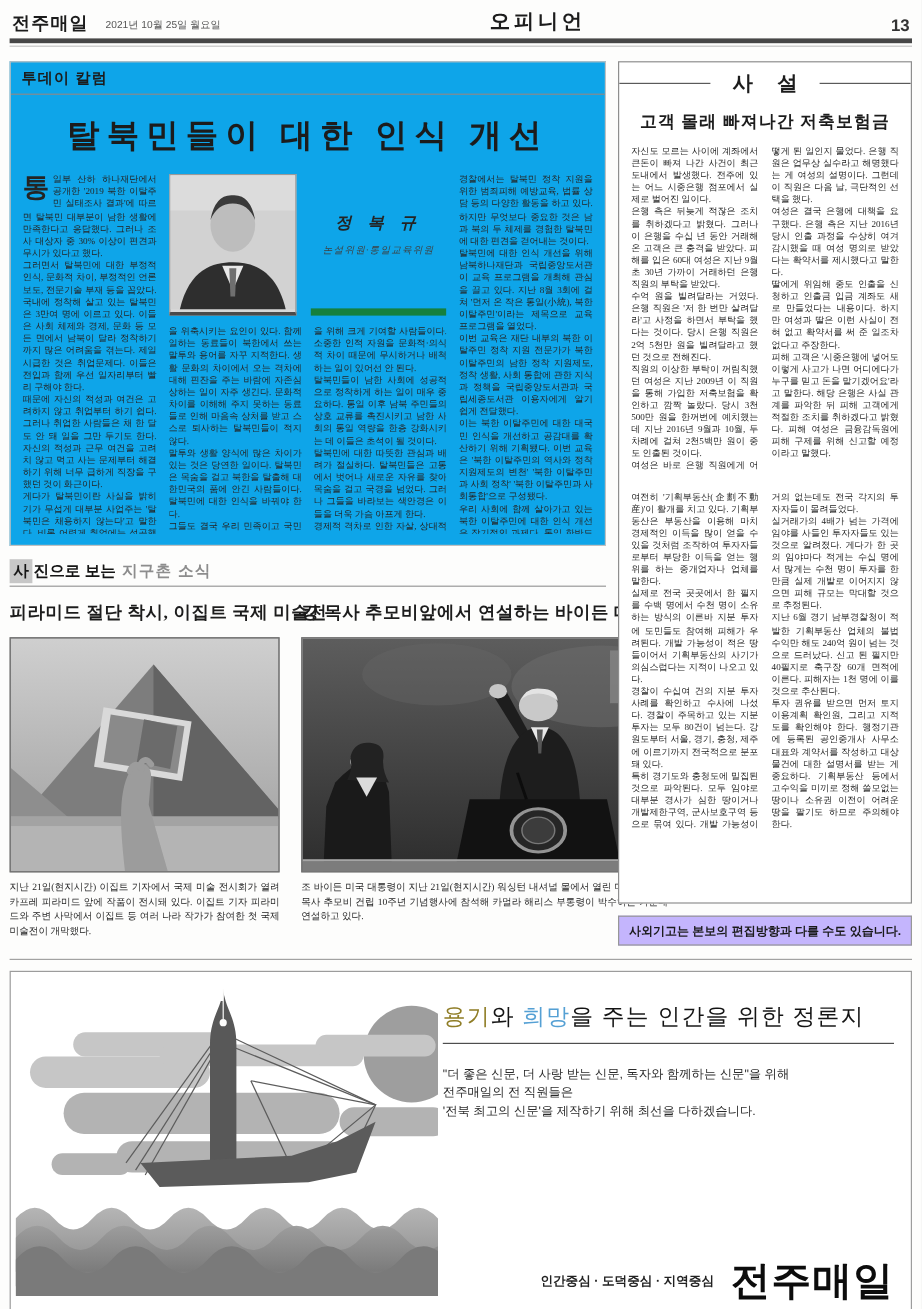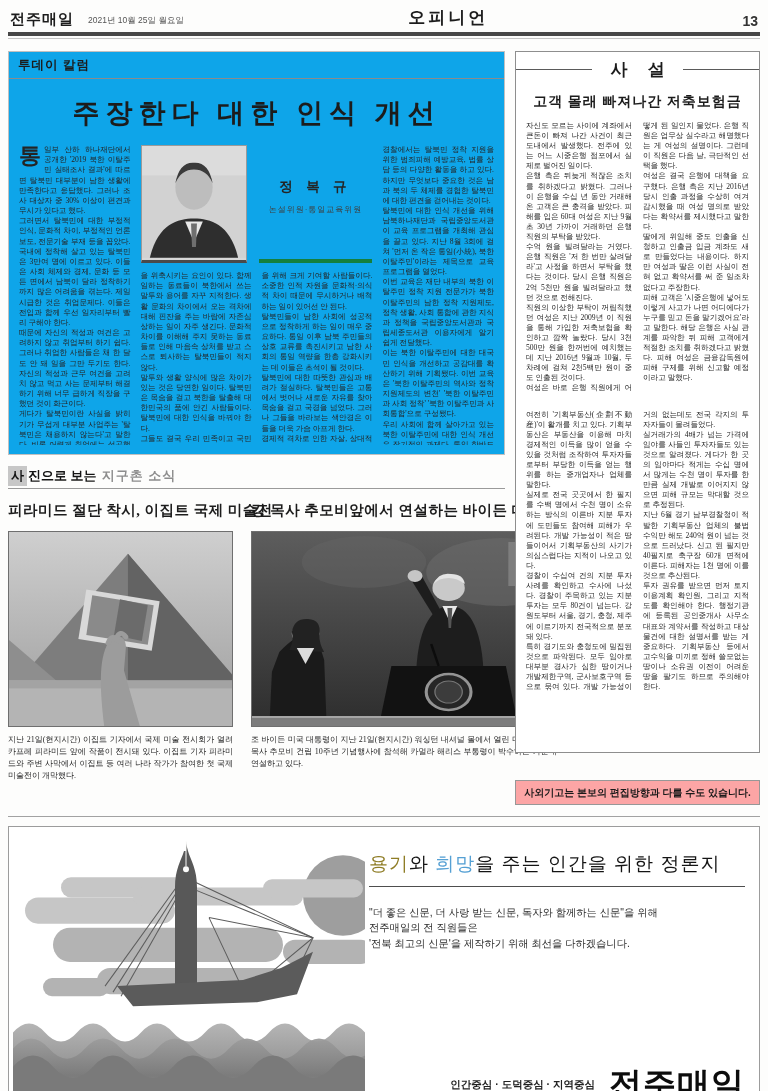--- a/index.html
+++ b/index.html
@@ -25,21 +25,21 @@
   .today-box { border:1px solid #c0c0c0; height:404px; overflow:hidden; background:#0ea5e9; }
   .tc-label-row { padding:5px 9px 4px; border-bottom:1px solid #8b8b8b; font:bold 12.5px "Liberation Sans",sans-serif; letter-spacing:1px; }
   .tc-title { text-align:center; font-weight:bold; font-size:27px; letter-spacing:6px; margin:16px 0 14px; }
   .tc-body { display:flex; gap:10px; padding:0 10px; font-size:7.6px; line-height:1.34; text-align:justify; color:#242424; height:300px; overflow:hidden; }
   .tc-col { flex:1; overflow:hidden; }
   .tc-text { white-space:pre-line; }
   .dropcap { float:left; font-size:22px; font-weight:bold; line-height:0.95; padding:1px 3px 0 0; }
   .tc-mid { flex:2.08; display:flex; flex-direction:column; overflow:hidden; }
   .photo-row { display:flex; gap:12px; align-items:stretch; margin-bottom:8px; height:118px; flex:none; }
   .portrait-frame { width:106px; border:1px solid #9a9a9a; border-bottom:3px solid #4a4a4a; background:#d8d8d8; }
-  .byline-block { flex:1; text-align:center; border-bottom:4px solid #15803d; display:flex; flex-direction:column; justify-content:center; gap:9px; padding-bottom:10px; }
+  .byline-block { flex:1; text-align:center; border-bottom:6px solid #15803d; display:flex; flex-direction:column; justify-content:center; gap:9px; padding-bottom:10px;font-style:italic; }
   .byline-name { font-weight:bold; font-size:13.5px; letter-spacing:5px; }
   .byline-title { font-size:8px; color:#3f3f3f; letter-spacing:1px; }
   .tc-mid-text { column-count:2; column-gap:10px; white-space:pre-line; flex:1; overflow:hidden; }
 
   
   .pn-label-row { margin-top:11px; border-bottom:1px solid #9a9a9a; padding-bottom:2px; display:flex; align-items:center; font-family:"Liberation Sans",sans-serif; font-weight:bold; }
   .pn-first { background:#c7c7c7; color:#141414; padding:1px 3px; font-size:13px; }
   .pn-bold { font-size:13px; color:#141414; margin-left:1px; }
   .pn-rest { font-size:13px; color:#8d8d8d; margin-left:5px; letter-spacing:1px; }
   .pn-articles { display:flex; gap:18px; margin-top:12px; }
@@ -51,21 +51,21 @@
   .pn-caption { margin-top:7px; font-size:8px; line-height:1.5; text-align:justify; color:#242424; }
 
   
   .editorial-box { border:1.5px solid #8e8e8e; background:#fff; padding:6px 10px 8px; height:702px; overflow:hidden; }
   .ed-label-row { display:flex; align-items:center; margin:0 -10px 4px; }
   .ed-line { flex:1; height:1px; background:#5a5a5a; }
   .ed-label { font-weight:bold; font-size:17px; letter-spacing:8px; padding:0 10px 0 18px; }
   .ed-title { text-align:center; font-weight:bold; font-size:14px; letter-spacing:1px; margin:12px 0 10px; }
   .ed-body { column-count:2; column-gap:11px; font-size:7.6px; line-height:1.33; text-align:justify; white-space:pre-line; color:#242424; }
   .ed-gap { height:16px; }
-  .disclaimer-bar { margin-top:27px; background:#fca5a5; border:1px solid #979797; text-align:center; font:bold 10px "Liberation Sans",sans-serif; color:#1a1a1a; padding:5px 0 4px; }
+  .disclaimer-bar { margin-top:10px; background:#c4b5fd; border:1px solid #979797; text-align:center; font:bold 10px "Liberation Sans",sans-serif; color:#1a1a1a; padding:5px 0 4px; }
 
   
   .page-sep { border-top:1px solid #a2a2a2; margin:11px 0 9px; }
   .ad-box { border:1px solid #9c9c9c; background:#fff; height:292px; display:flex; padding:8px 14px 8px 4px; gap:4px; }
   .ad-illustration { width:352px; flex:none; }
   .ad-illustration svg { display:block; width:100%; height:100%; }
   .ad-text { flex:1; display:flex; flex-direction:column; padding-top:16px; font-family:"Liberation Sans","DejaVu Sans",sans-serif; }
   .ad-title { font-weight:normal; font-size:19px; letter-spacing:1px; color:#141414; }
   .ad-rule { border-top:1.5px solid #4e4e4e; margin:9px 0 18px; }
   .ad-para { font-size:10.3px; line-height:1.5; white-space:pre-line; margin-bottom:11px; color:#2a2a2a; }
@@ -86,21 +86,21 @@
   </div>
   <div class="header-rule-thick"></div>
   <div class="header-rule-thin"></div>
 
   <div class="content">
 
     <div class="left-col">
 
       <div class="today-box">
         <div class="tc-label-row">투데이 칼럼</div>
-        <div class="tc-title">주장한다 대한 인식 개선</div>
+        <div class="tc-title">탈북민들이 대한 인식 개선</div>
         <div class="tc-body">
           <div class="tc-col">
             <span class="dropcap">통</span><span class="tc-text">일부 산하 하나재단에서 공개한 '2019 북한 이탈주민 실태조사 결과'에 따르면 탈북민 대부분이 남한 생활에 만족한다고 응답했다. 그러나 조사 대상자 중 30% 이상이 편견과 무시가 있다고 했다.
  그러면서 탈북민에 대한 부정적 인식, 문화적 차이, 부정적인 언론 보도, 전문기술 부재 등을 꼽았다. 국내에 정착해 살고 있는 탈북민은 3만여 명에 이르고 있다. 이들은 사회 체제와 경제, 문화 등 모든 면에서 남북이 달라 정착하기까지 많은 어려움을 겪는다. 제일 시급한 것은 취업문제다. 이들은 전입과 함께 우선 일자리부터 빨리 구해야 한다.
  때문에 자신의 적성과 여건은 고려하지 않고 취업부터 하기 쉽다. 그러나 취업한 사람들은 채 한 달도 안 돼 일을 그만 두기도 한다. 자신의 적성과 근무 여건을 고려치 않고 먹고 사는 문제부터 해결하기 위해 너무 급하게 직장을 구했던 것이 화근이다.
  게다가 탈북민이란 사실을 밝히기가 무섭게 대부분 사업주는 '탈북민은 채용하지 않는다'고 말한다. 비록 어렵게 취업에는 성공했지만 오래지 않아 퇴사할 수밖에 없다.
  낯선 시선으로 바라보는 주위의 분위기도 문제다. 이보다 더 탈북민</span>
           </div>
           <div class="tc-mid">
             <div class="photo-row">

